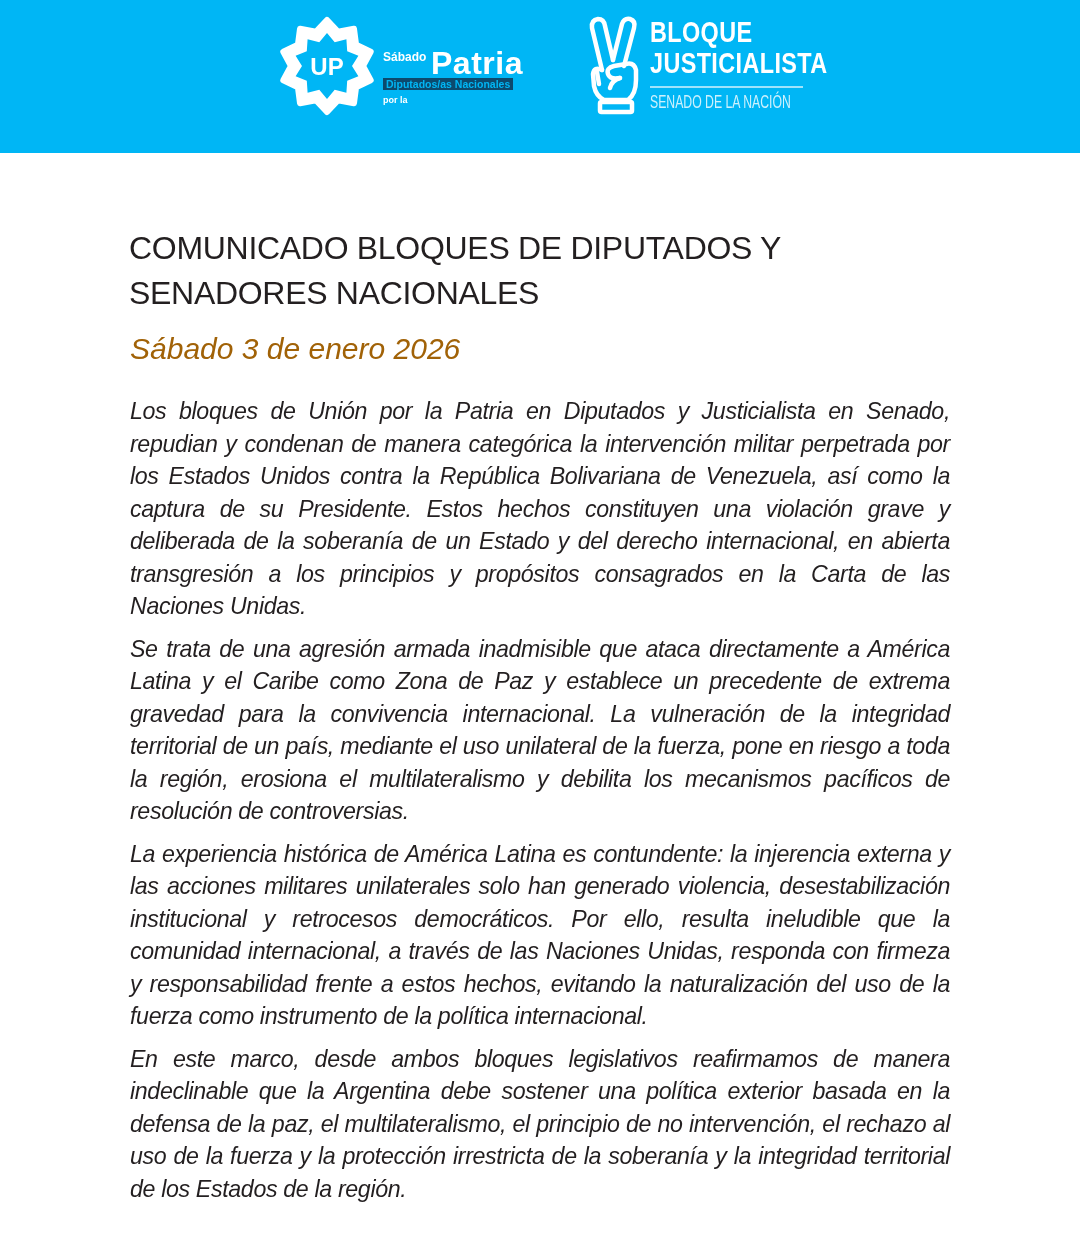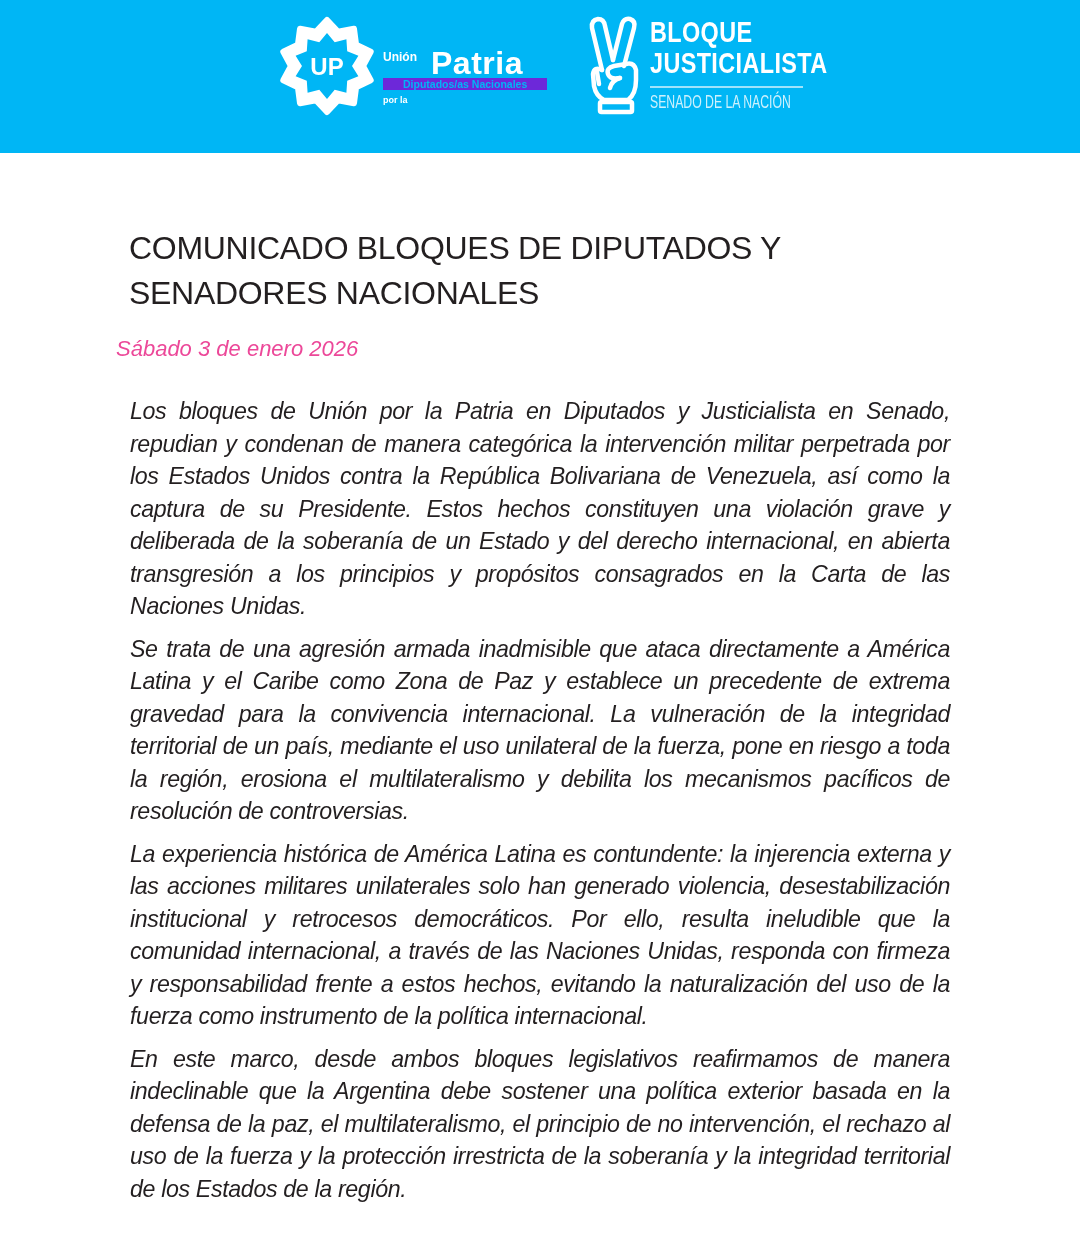--- a/index.html
+++ b/index.html
@@ -43,24 +43,24 @@
       font-size: 9px; line-height: 9px; margin-top: 32px;
     }
     .up-patria {
       position: absolute; left: 48px; top: -2px;
       font-weight: bold; color: #fff;
       font-size: 32px; line-height: 27px;
       letter-spacing: 0.5px;
     }
     .up-sub {
       position: absolute; left: 0; top: 26px;
-      background: #6d28d9; color: #00b6f5;
+      background: #0c4a6e; color: #00b6f5;
       font-weight: bold;
       font-size: 10.5px; line-height: 12px;
-      padding: 0 20px;
+      padding: 0 3px;
       white-space: nowrap;
     }
     
     .bj-logo {
       position: absolute;
       left: 588px; top: 14px;
       width: 230px; height: 110px;
     }
     .bj-hand { position: absolute; left: 0; top: 0; width: 60px; height: 102px; }
     .bj-title {
@@ -93,25 +93,25 @@
       margin: 0;
       font-family: "Liberation Sans", sans-serif;
       font-weight: normal;
       font-size: 32px;
       line-height: 45px;
       color: #231f20;
       letter-spacing: -0.3px;
     }
     .date {
       position: absolute;
-      left: 116px; top: 335px;
+      left: 130px; top: 335px;
       font-style: italic;
-      font-size: 22px;
+      font-size: 30px;
       line-height: 28px;
-      color: #ec4899;
+      color: #a16207;
     }
     .body-text {
       position: absolute;
       left: 130px; top: 395px;
       width: 820px;
       font-style: italic;
     }
     .para {
       margin: 0 0 10px 0;
       font-size: 23.2px;
@@ -125,21 +125,21 @@
 <body>
 
 <div class="banner">
   <div class="up-logo">
     <svg class="up-star" viewBox="0 0 104 104">
       <polygon id="starOuter" fill="#ffffff" stroke="#ffffff" stroke-width="6" stroke-linejoin="round" points="52.0,6.0 63.1,17.8 79.0,14.8 81.1,30.8 95.7,37.8 88.0,52.0 95.7,66.2 81.1,73.2 79.0,89.2 63.1,86.2 52.0,98.0 40.9,86.2 25.0,89.2 22.9,73.2 8.3,66.2 16.0,52.0 8.3,37.8 22.9,30.8 25.0,14.8 40.9,17.8"></polygon>
       <polygon id="starInner" fill="#00b6f5" points="52.0,19.0 59.7,28.2 71.4,25.3 72.2,37.3 83.4,41.8 77.0,52.0 83.4,62.2 72.2,66.7 71.4,78.7 59.7,75.8 52.0,85.0 44.3,75.8 32.6,78.7 31.8,66.7 20.6,62.2 27.0,52.0 20.6,41.8 31.8,37.3 32.6,25.3 44.3,28.2"></polygon>
       <text x="52" y="61" text-anchor="middle" fill="#ffffff" font-family="Liberation Sans, sans-serif" font-weight="bold" font-size="24">UP</text>
     </svg>
     <div class="up-text-block">
-      <span class="up-union">Unión</span>
+      <span class="up-union">Sábado</span>
       <span class="up-porla">por la</span>
       <span class="up-patria">Patria</span>
       <span class="up-sub">Diputados/as Nacionales</span>
     </div>
   </div>
 
   <div class="bj-logo">
     <svg class="bj-hand" viewBox="0 0 60 102" fill="none" stroke="#ffffff" stroke-width="4.5" stroke-linejoin="round" stroke-linecap="round">
       <path d="M14 56 L4 14 Q3 6 10 5 Q16 5 17 12 L25 46"></path>
       <path d="M25 46 L34 10 Q36 4 42 5 Q48 7 46 14 L36 52"></path>

